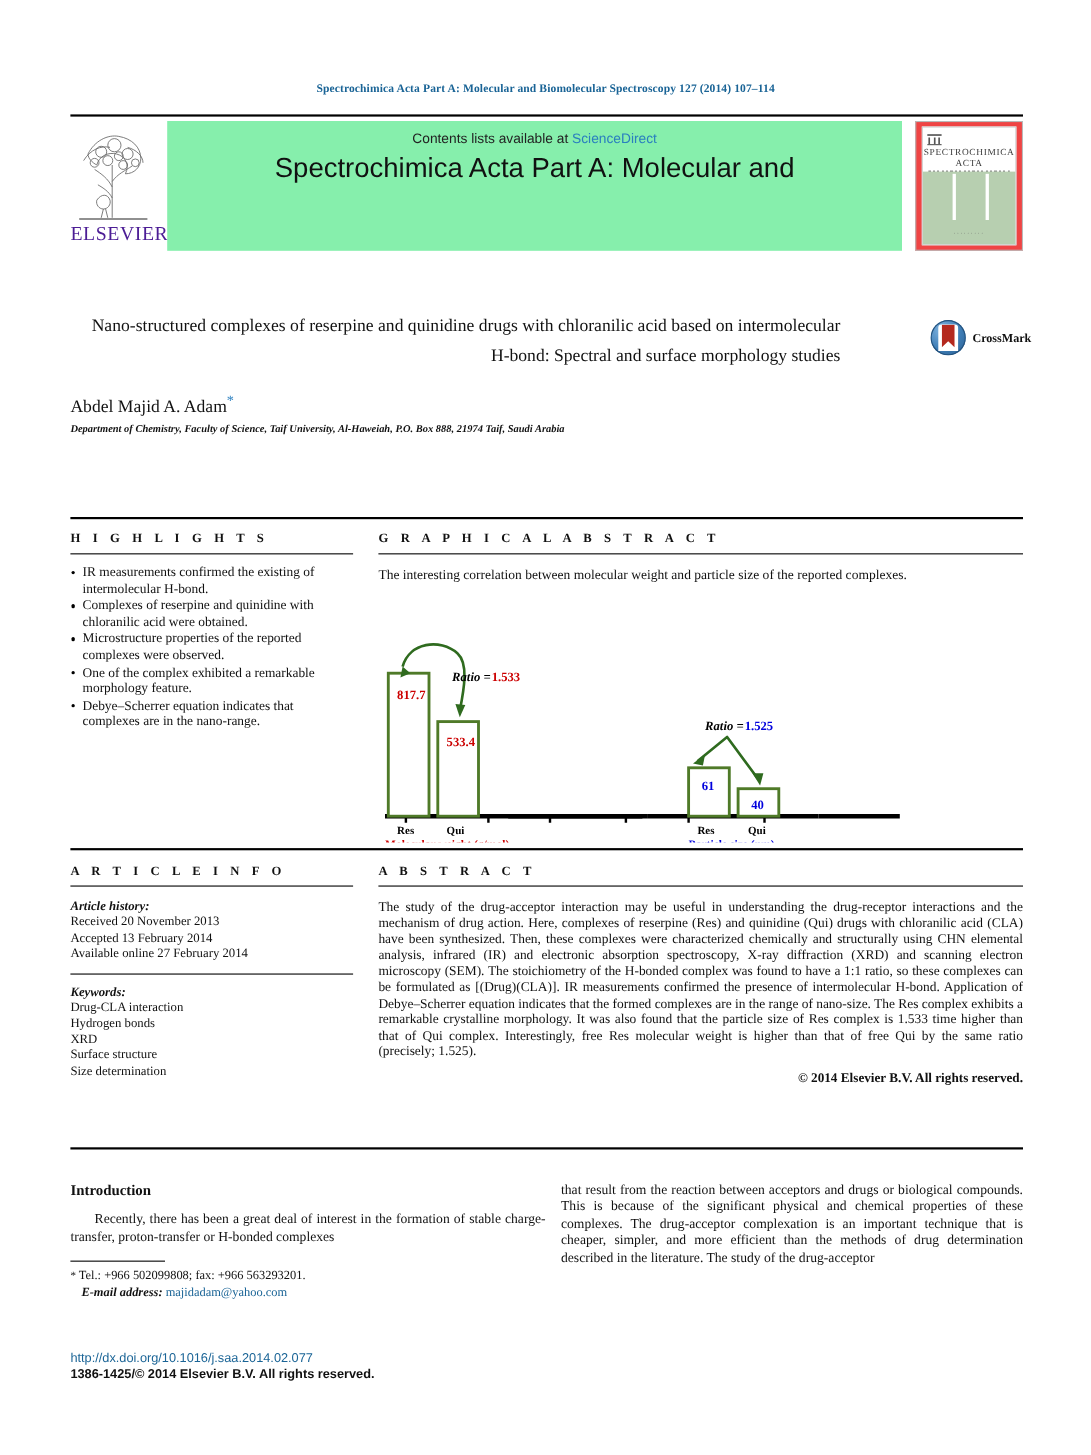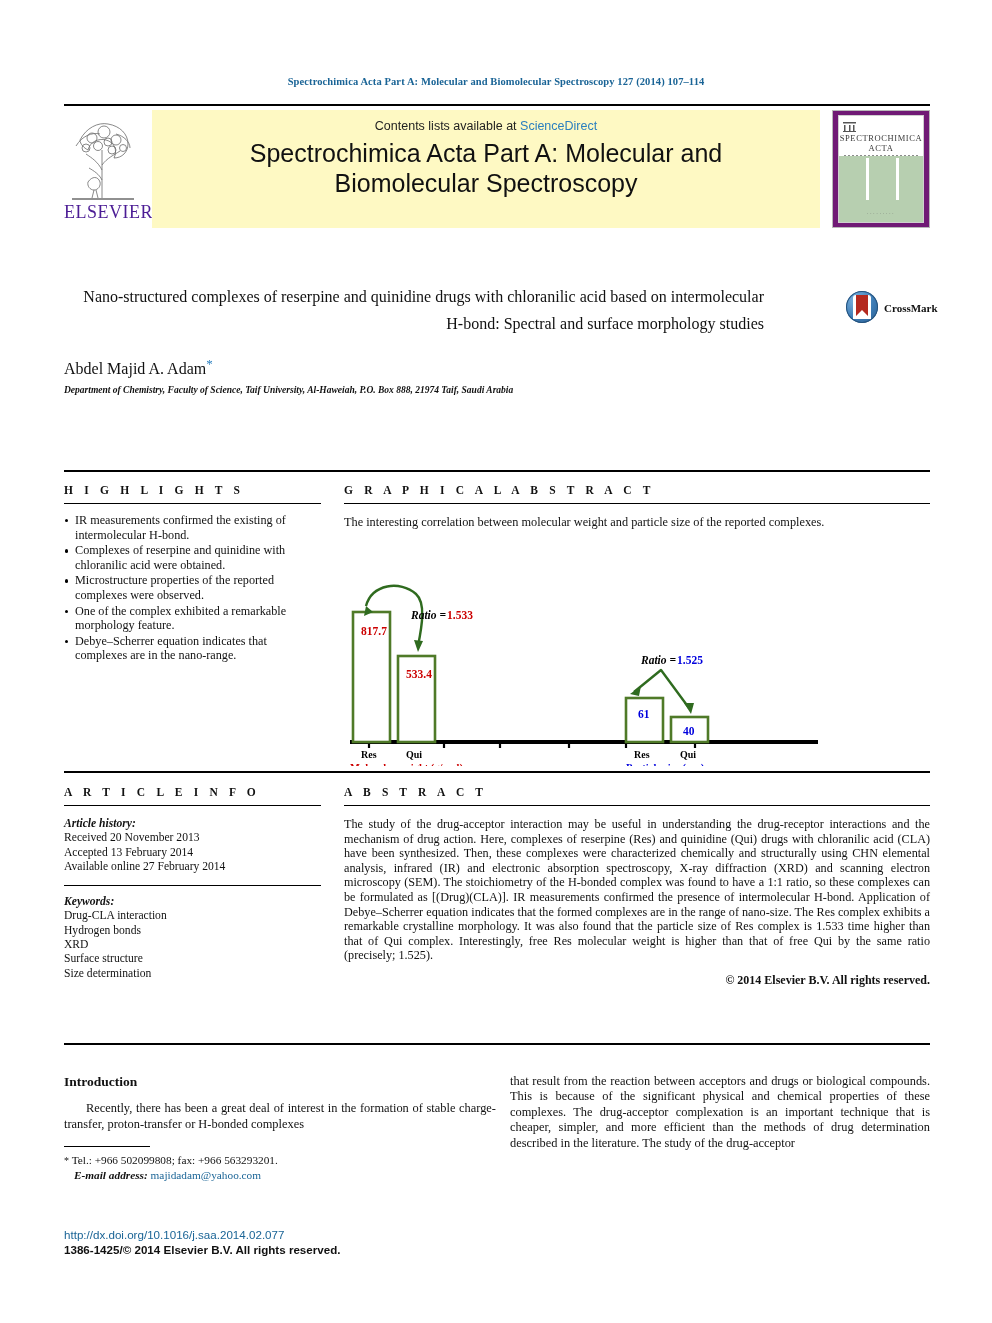--- a/index.html
+++ b/index.html
@@ -61,21 +61,21 @@
     font-family: "Liberation Serif", serif;
     font-size: 18px;
     letter-spacing: .5px;
     color: #4c1d95;
   }
   .journal-band {
     position: absolute;
     left: 88px; top: 4px;
     width: 668px;
     height: 118px;
-    background: #fef9c3;
+    background: #86efac;
     text-align: center;
   }
   .contents-line {
     margin-top: 9px;
     font-family: "Liberation Sans", sans-serif;
     font-size: 12.5px;
     color: #222;
   }
   .contents-line .sd {
     color: #2a7fbf;
@@ -94,21 +94,21 @@
     font-size: 11.5px;
     letter-spacing: 1.1px;
     color: #222;
   }
   .cover-thumb {
     position: absolute;
     right: 0; top: 4px;
     width: 98px;
     height: 118px;
     border: 1px solid #b9b9b9;
-    background: #701a75;
+    background: #ef4444;
     box-sizing: border-box;
     overflow: hidden;
   }
   .cover-inner {
     position: absolute;
     left: 5px; top: 4px; right: 5px; bottom: 4px;
     border: 1px solid #cfcfcf;
     background: #fff;
   }
   .cover-head {
@@ -401,21 +401,20 @@
       </svg>
       <div class="els-word">ELSEVIER</div>
     </div>
 
     <div class="journal-band">
       <div class="contents-line">
         <span>Contents lists available at </span><span class="sd">ScienceDirect</span>
       </div>
       <div class="journal-title">
         <div>Spectrochimica Acta Part A: Molecular and</div>
-        <div>Biomolecular Spectroscopy</div>
       </div>
     </div>
 
     <div class="cover-thumb">
       <div class="cover-inner">
         <div class="cover-head">
           <div class="cover-mini-logo"></div>
           <div class="cover-t1">SPECTROCHIMICA</div>
           <div class="cover-t2">ACTA</div>
           <div class="cover-rule"></div>

